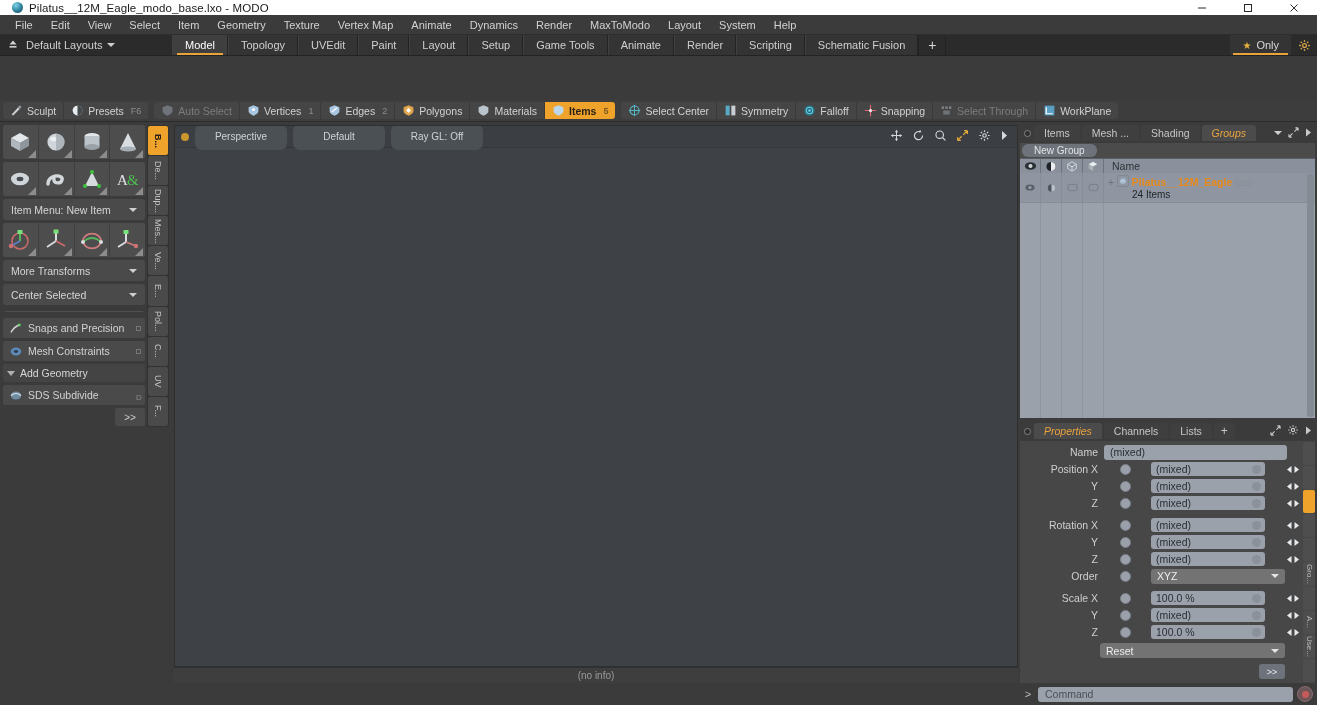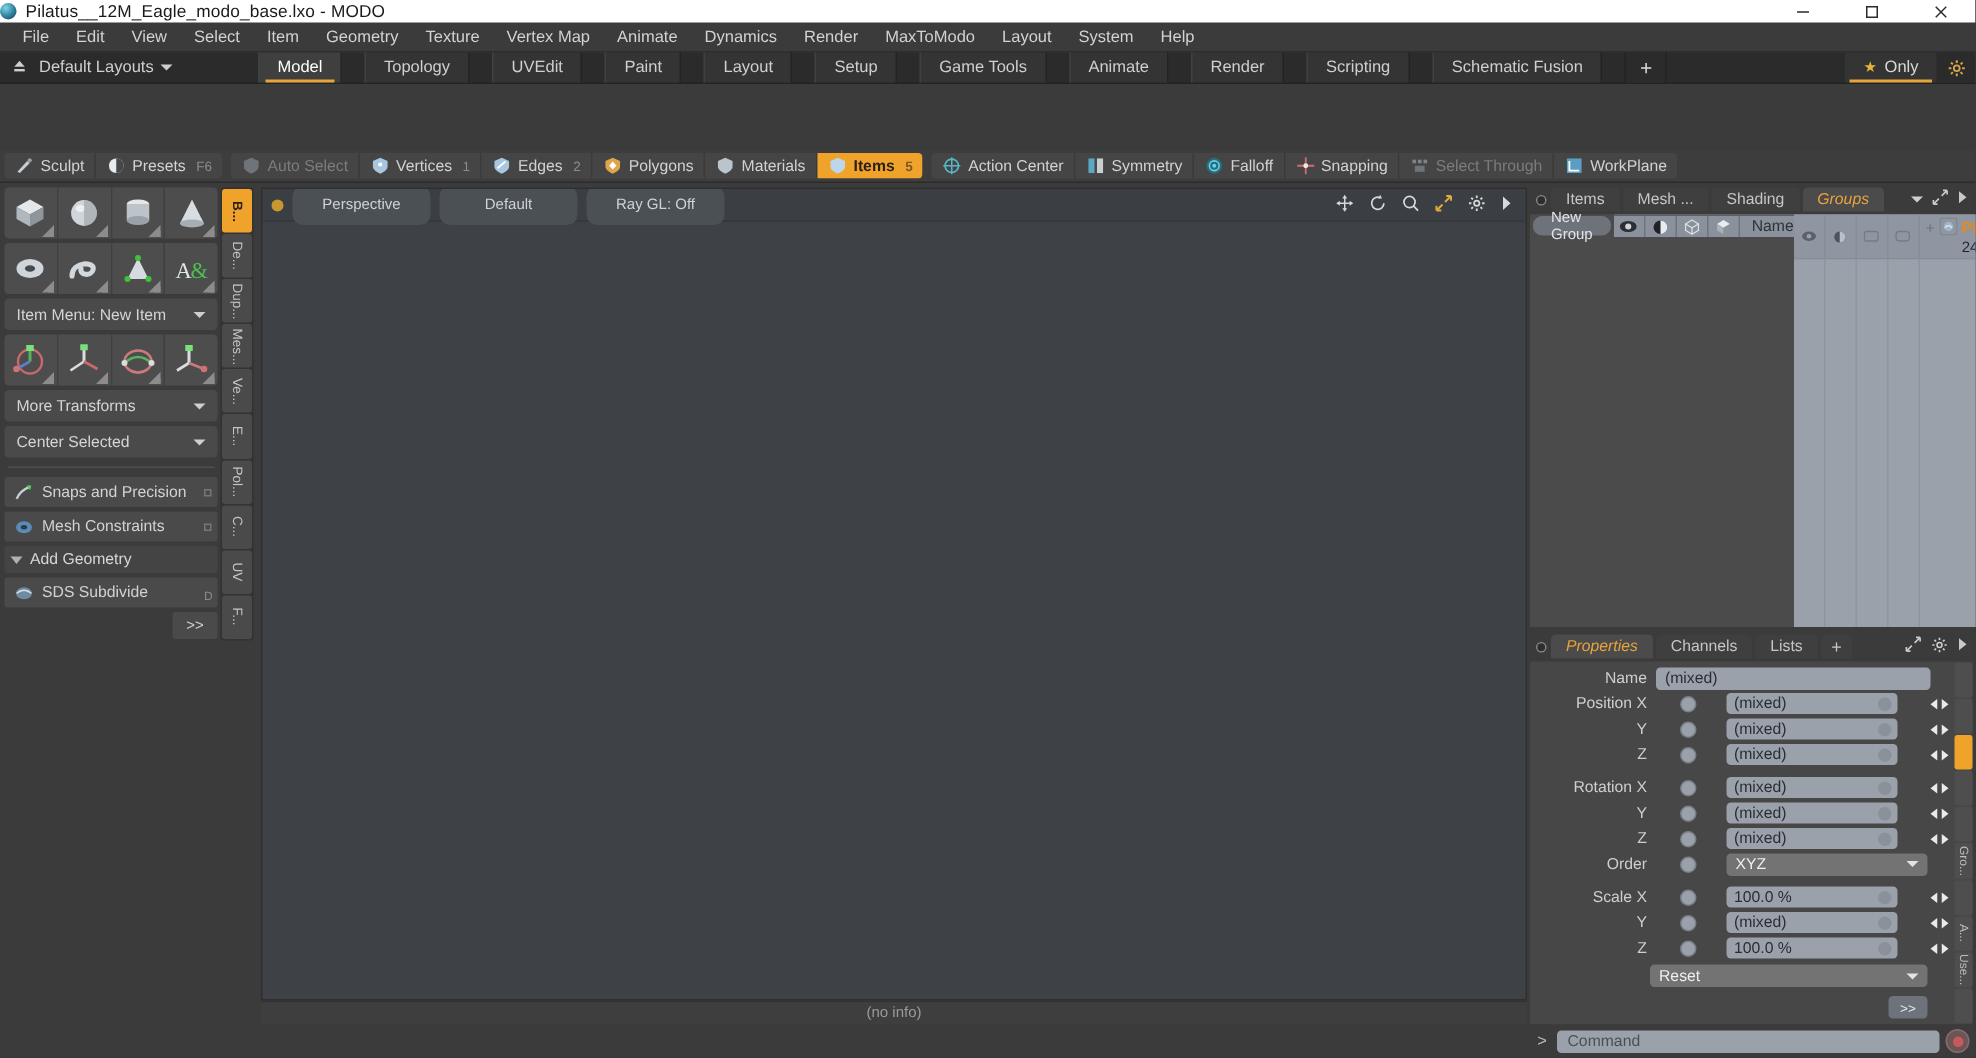--- a/index.html
+++ b/index.html
@@ -8,21 +8,21 @@
     background:#3b3b3b;
     font-family:"Liberation Sans", sans-serif;
     font-size:11px; color:#c9c9c9;
     -webkit-font-smoothing:antialiased;
   }
   .app { position:relative; width:1317px; height:705px; display:flex; flex-direction:column; }
 
   
   .titlebar {
     height:15px; background:#ffffff; display:flex; align-items:center;
-    padding-left:0; flex:none; position:relative;
+    padding-left:12px; flex:none; position:relative;
   }
   .titlebar .tlogo {
     width:11px;height:11px;border-radius:50%;
     background:radial-gradient(circle at 35% 30%, #7fd4e8 0%, #2d7f9b 55%, #14384a 100%);
     margin-right:6px; flex:none;
   }
   .titlebar .ttext { font-size:11.5px; color:#1a1a1a; letter-spacing:.1px; white-space:nowrap;}
   .winbtns { position:absolute; right:0; top:0; height:15px; display:flex; }
   .winbtn { width:46px;height:15px; display:flex;align-items:center;justify-content:center; color:#222; font-size:11px;}
   .winbtn svg{display:block;}
@@ -36,21 +36,21 @@
 
   
   .layoutbar {
     height:21px; background:#2b2b2b; display:flex; align-items:stretch; flex:none;
     border-bottom:1px solid #232323; position:relative;
   }
   .lb-left { display:flex; align-items:center; width:172px; flex:none; padding-left:6px;}
   .up-icon { width:14px;height:14px; display:flex;align-items:center;justify-content:center; margin-right:6px;}
   .defaultlayouts { font-size:11px; color:#d0d0d0; display:flex;align-items:center; gap:5px;}
   .caret { width:0;height:0;border-left:4px solid transparent;border-right:4px solid transparent;border-top:4px solid #cfcfcf;}
-  .lb-tabs { display:flex; align-items:stretch;gap:15px; }
+  .lb-tabs { display:flex; align-items:stretch; }
   .ltab {
     padding:0 12px; display:flex;align-items:center; font-size:11px; color:#cfcfcf;
     background:#343434; border-right:1px solid #232323; border-left:1px solid #414141;
     position:relative; white-space:nowrap;
   }
   .ltab.active { background:#3f3f3f; color:#fff; }
   .ltab.active:after{ content:""; position:absolute; left:4px;right:4px;bottom:0;height:2px;background:#e8a33d;}
   .ltab.plus{ padding:0 9px; font-size:14px; color:#d9d9d9; background:#2b2b2b; border-left:1px solid #232323;}
   .lb-right { margin-left:auto; display:flex; align-items:stretch; }
   .only-btn {
@@ -132,21 +132,21 @@
 
   
   .rightpanel{ width:299px; flex:none; display:flex; flex-direction:column; padding:3px 2px 0 2px; gap:2px;}
   .panelhdr{ height:16px; background:#3b3b3b; display:flex;align-items:stretch; gap:0; position:relative;}
   .phdot{ width:14px; display:flex;align-items:center;justify-content:center;}
   .ptab{ padding:0 10px; display:flex;align-items:center; font-size:10.5px; color:#c6c6c6;
     background:#3f3f3f; border-radius:3px 3px 0 0; margin-right:2px; white-space:nowrap;}
   .ptab.active{ background:#4b4b4b; color:#e8a33d;font-style:italic;}
   .phright{ margin-left:auto; display:flex;align-items:center;gap:6px;padding-right:3px;}
 
-  .groupspanel{ height:275px; background:#4b4b4b; display:flex;flex-direction:row; flex:none;}
+  .groupspanel{ height:275px; background:#4b4b4b; display:flex;flex-direction:column; flex:none;}
   .newgroupbar{ height:15px; background:#4b4b4b; display:flex;align-items:center;padding:1px 2px;}
   .newgroupbtn{ height:13px;background:#6e737b;border-radius:6px;padding:0 12px;display:flex;align-items:center;
     font-size:10px;color:#e2e4e7;}
   .ghead{ height:15px; background:#8a919c; display:flex;align-items:stretch; border-top:1px solid #5a5f66;}
   .gcol{ width:21px; border-right:1px solid #6e747d; display:flex;align-items:center;justify-content:center;}
   .gnamecol{ flex:1; display:flex;align-items:center;padding-left:8px;font-size:10.5px;color:#2e3237;}
   .glist{ flex:1; background:#9aa1ab; position:relative; display:flex;flex-direction:column;}
   .grow{ height:30px; background:#8f96a1; display:flex;align-items:stretch; border-bottom:1px solid #868d98;}
   .growcol{ width:21px;border-right:1px solid #868d98; display:flex;align-items:center;justify-content:center;}
   .grownamewrap{ flex:1; position:relative; display:flex; flex-direction:column; justify-content:center; padding-left:4px;}
@@ -376,21 +376,21 @@
 
     <div class="mgroup">
       <div class="mbtn">
         <span class="ico">
           <svg width="13" height="13" viewBox="0 0 16 16">
               <circle cx="8" cy="8" r="5.5" fill="none" stroke="#57b7c9" stroke-width="1.4"></circle>
               <line x1="8" y1="1" x2="8" y2="15" stroke="#57b7c9" stroke-width="1.2"></line>
               <line x1="1" y1="8" x2="15" y2="8" stroke="#57b7c9" stroke-width="1.2"></line>
             </svg>
         </span>
-        <span>Action Center</span>
+        <span>Select Center</span>
       </div>
       <div class="mbtn">
         <span class="ico">
           <svg width="13" height="13" viewBox="0 0 16 16">
               <rect x="2" y="2" width="5" height="12" fill="#5aa9c4"></rect>
               <rect x="9" y="2" width="5" height="12" fill="#c9ced2"></rect>
             </svg>
         </span>
         <span>Symmetry</span>
       </div>

